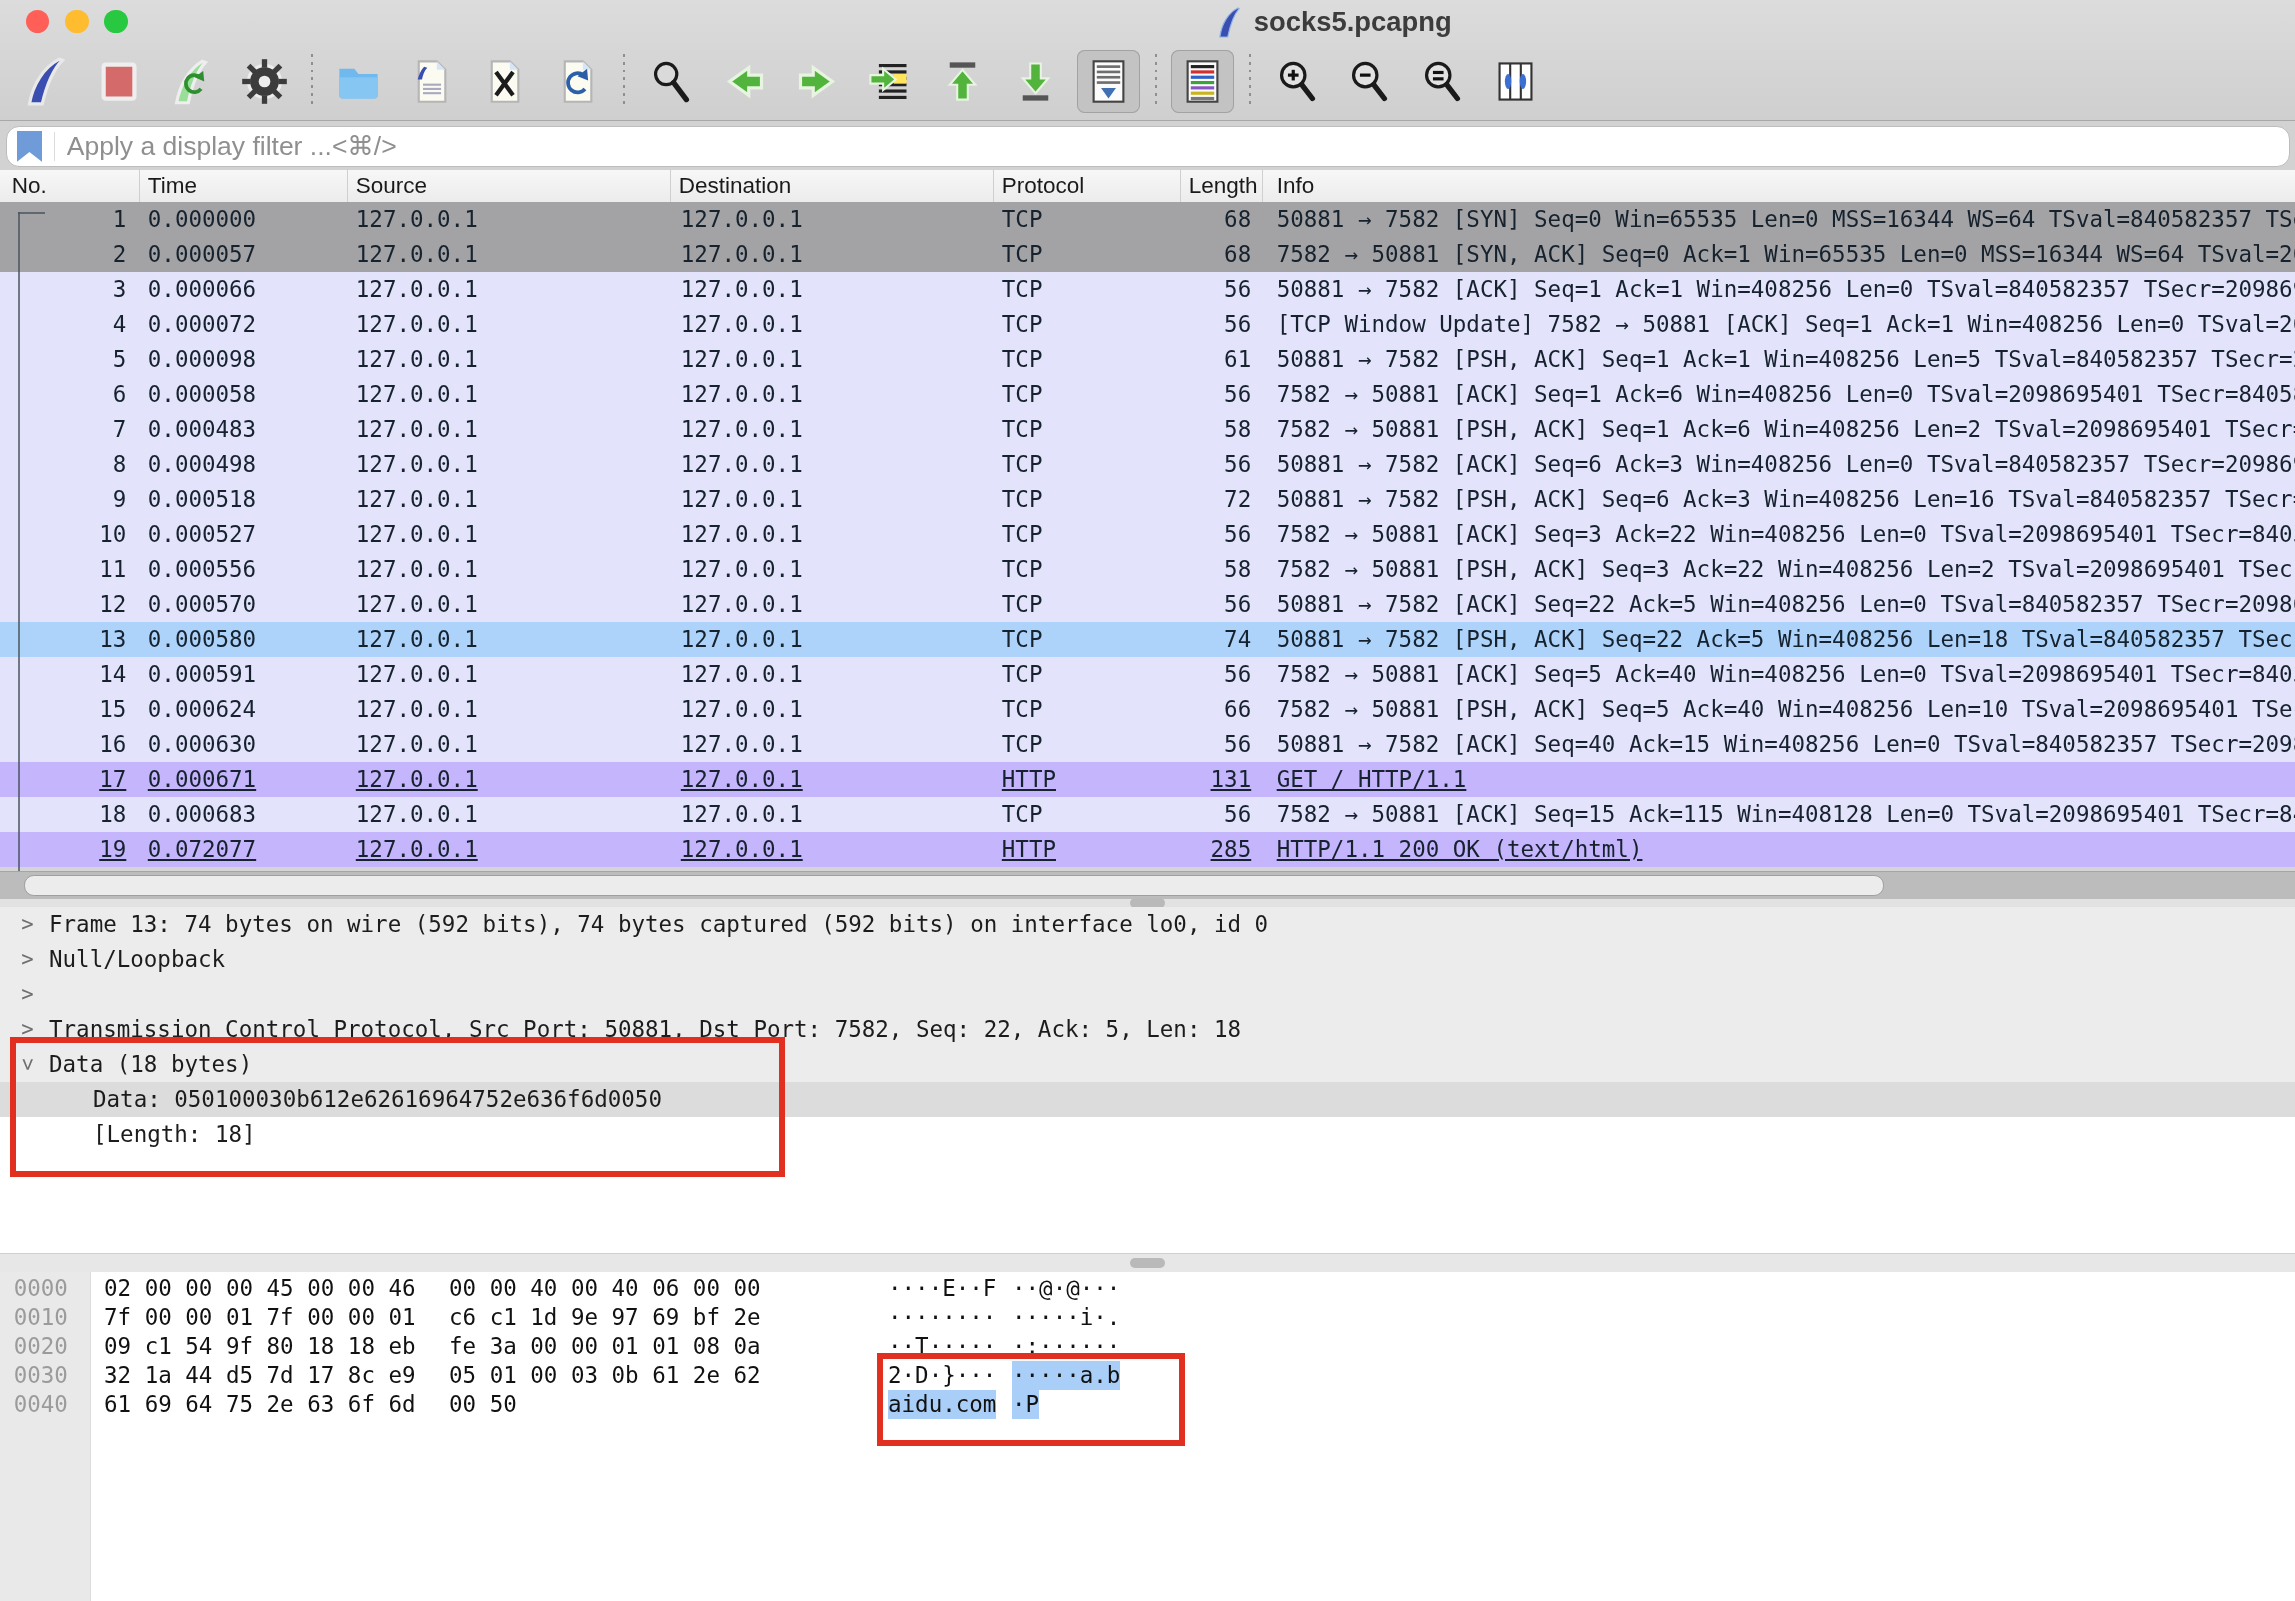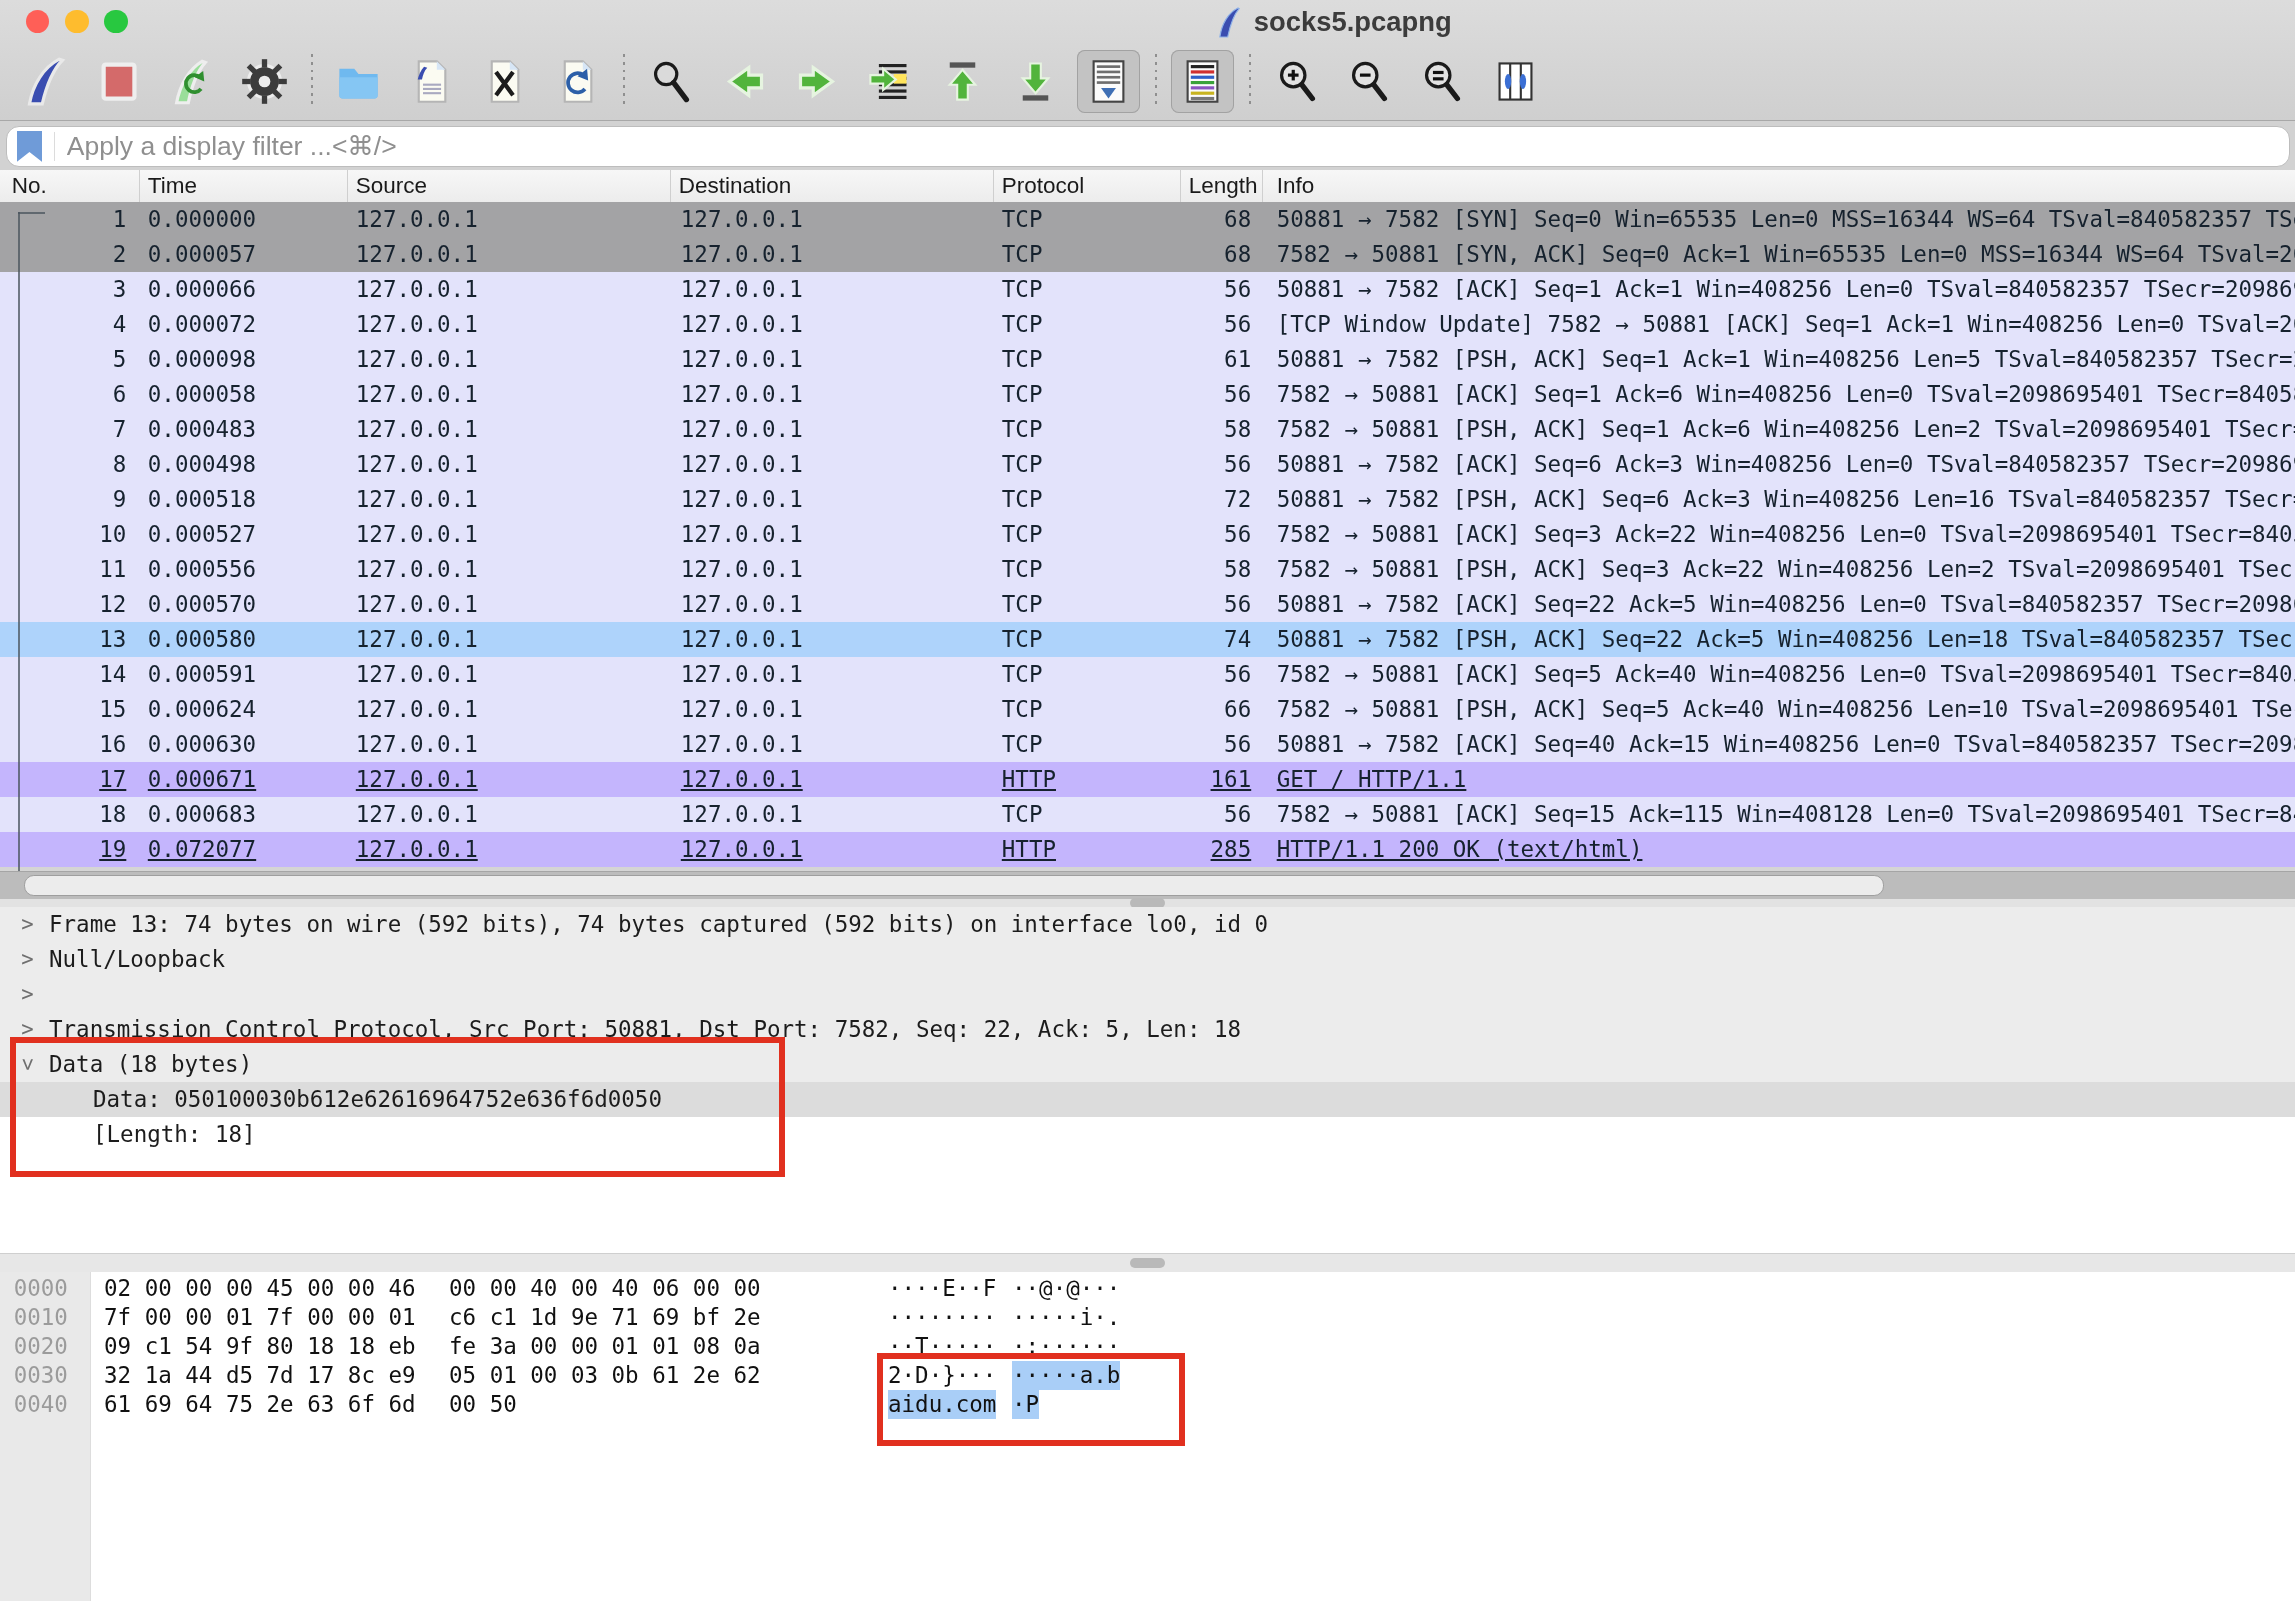--- a/index.html
+++ b/index.html
@@ -446,21 +446,21 @@
         <div class="c proto">TCP</div>
         <div class="c len">56</div>
         <div class="c info">50881 → 7582 [ACK] Seq=40 Ack=15 Win=408256 Len=0 TSval=840582357 TSecr=2098695401</div>
       </div>
       <div class="prow green">
         <div class="c no">17</div>
         <div class="c time">0.000671</div>
         <div class="c src">127.0.0.1</div>
         <div class="c dst">127.0.0.1</div>
         <div class="c proto">HTTP</div>
-        <div class="c len">161</div>
+        <div class="c len">131</div>
         <div class="c info">GET / HTTP/1.1 </div>
       </div>
       <div class="prow lavender">
         <div class="c no">18</div>
         <div class="c time">0.000683</div>
         <div class="c src">127.0.0.1</div>
         <div class="c dst">127.0.0.1</div>
         <div class="c proto">TCP</div>
         <div class="c len">56</div>
         <div class="c info">7582 → 50881 [ACK] Seq=15 Ack=115 Win=408128 Len=0 TSval=2098695401 TSecr=840582357</div>
@@ -513,21 +513,21 @@
   <div class="redbox b1"></div>
 
   <div class="split2">
     <div class="pill" style="top:3.9px"></div>
   </div>
 
   <div class="hexpane">
     <div class="gutter"></div>
     <div id="hexrows" style="position:relative;padding-top:2px;">
         <div class="hexrow"><span class="off">0000</span><span class="g1">02 00 00 00 45 00 00 46</span><span class="g2">00 00 40 00 40 06 00 00</span><span class="a1">····E··F</span><span class="a2">··@·@···</span></div>
-        <div class="hexrow"><span class="off">0010</span><span class="g1">7f 00 00 01 7f 00 00 01</span><span class="g2">c6 c1 1d 9e 71 69 bf 2e</span><span class="a1">········</span><span class="a2">·····i·.</span></div>
+        <div class="hexrow"><span class="off">0010</span><span class="g1">7f 00 00 01 7f 00 00 01</span><span class="g2">c6 c1 1d 9e 97 69 bf 2e</span><span class="a1">········</span><span class="a2">·····i·.</span></div>
         <div class="hexrow"><span class="off">0020</span><span class="g1">09 c1 54 9f 80 18 18 eb</span><span class="g2">fe 3a 00 00 01 01 08 0a</span><span class="a1">··T·····</span><span class="a2">·:······</span></div>
         <div class="hexrow"><span class="off">0030</span><span class="g1">32 1a 44 d5 7d 17 8c e9</span><span class="g2">05 01 00 03 0b 61 2e 62</span><span class="a1">2·D·}···</span><span class="a2 hl">·····a.b</span></div>
         <div class="hexrow"><span class="off">0040</span><span class="g1">61 69 64 75 2e 63 6f 6d</span><span class="g2">00 50</span><span class="a1 hl">aidu.com</span><span class="a2 hl">·P</span></div>
       </div>
   </div>
   <div class="redbox b2"></div>
 
 </div>
 
 

